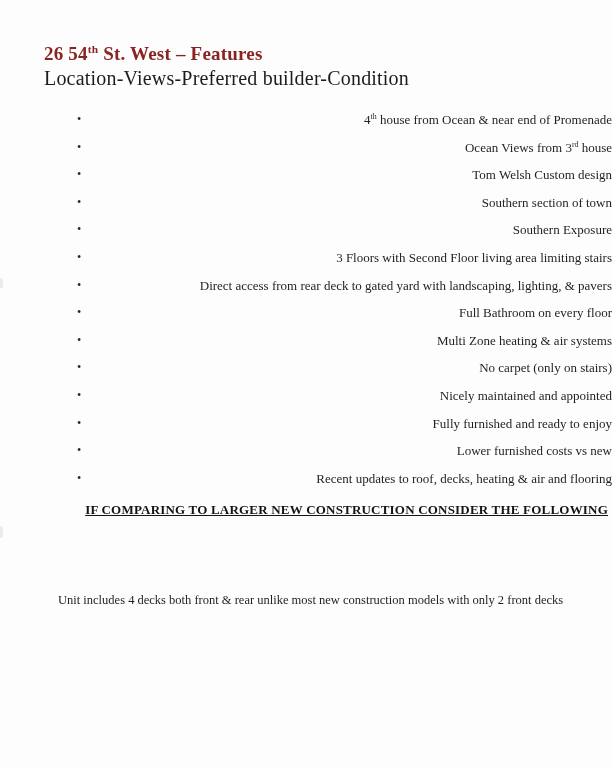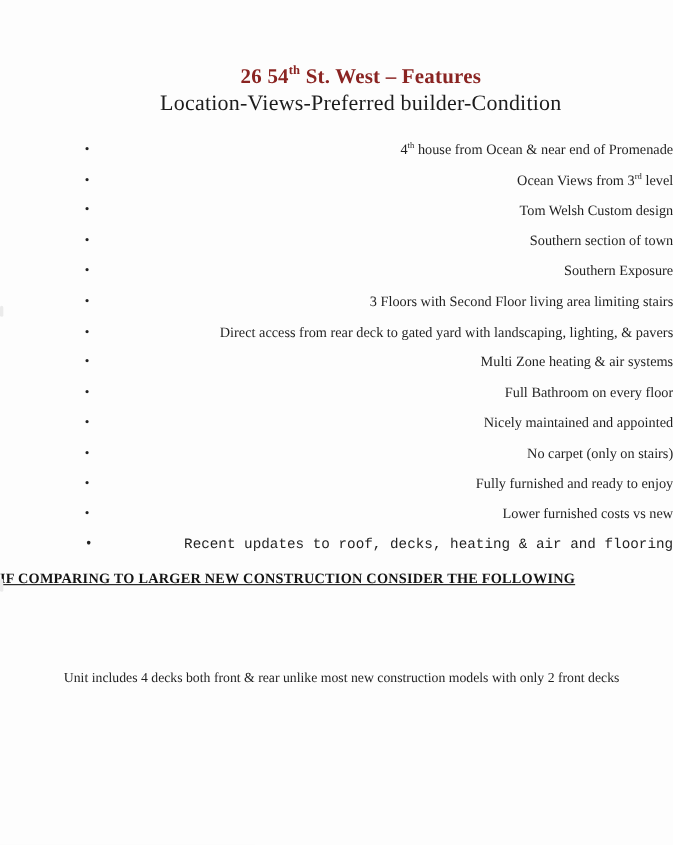--- a/index.html
+++ b/index.html
@@ -2,43 +2,43 @@
 <html><head>
 <meta charset="utf-8">
 <style>
   html,body{margin:0;padding:0;}
   body{width:612px;height:768px;background:#f4f4f4;}
   .page{
     position:relative;width:612px;height:768px;overflow:hidden;
     background:#fdfdfd;color:#1f1f1f;
     font-family:"Liberation Serif","DejaVu Serif",serif;
   }
-  .doc-header{padding-top:42px;padding-left:44px;text-align:center;margin-top:16px;}
+  .doc-header{padding-top:42px;padding-left:44px;}
   .doc-title{
     margin:0;font-size:19px;line-height:23px;font-weight:bold;
     color:#8a2422;letter-spacing:0.2px;
   }
   .doc-subtitle{
     margin:1px 0 0 0;font-size:20px;line-height:25px;font-weight:normal;
     color:#1c1c1c;letter-spacing:0.2px;
   }
   sup{font-size:0.6em;line-height:0;vertical-align:super;}
   ul.features{
     margin:21px 0 0 58px;padding:0;list-style:none;
     font-size:13px;line-height:15px;white-space:nowrap;
   }
   ul.features li{position:relative;padding-left:37px;margin-bottom:12.6px;text-align:right;}
-  ul.features li:last-child{margin-bottom:16px;font-family:Liberation Mono, monospace;}
+  ul.features li:last-child{margin-bottom:16px;}
   ul.features li::before{
     content:"\2022";position:absolute;left:19px;top:0;
     font-size:12px;color:#222;
   }
   .compare-heading{
     margin:8px 4px 0 0;font-size:13px;line-height:16px;font-weight:bold;
-    color:#141414;text-align:left;text-decoration:underline;
+    color:#141414;text-align:right;text-decoration:underline;
     letter-spacing:0.2px;white-space:nowrap;
   }
   .intro-block{
     margin:17px 12px 0 58px;font-size:12.5px;line-height:14.5px;
     white-space:pre;color:#1f1f1f;
   }
   .savings-block{
     margin:15px 0 0 58px;font-size:12.5px;line-height:14.4px;
     white-space:pre;color:#1f1f1f;
   }
@@ -56,40 +56,40 @@
 
   <div class="doc-header">
     <h1 class="doc-title"><span>26 54</span><sup>th</sup><span> St. West – Features</span></h1>
     <h2 class="doc-subtitle">Location-Views-Preferred builder-Condition</h2>
   </div>
 
   <ul class="features">
 
       <li><span>4</span><sup>th</sup><span> house from Ocean &amp; near end of Promenade</span></li>
 
-      <li><span>Ocean Views from 3</span><sup>rd</sup><span> level</span></li>
+      <li><span>Ocean Views from 3</span><sup>rd</sup><span> house</span></li>
 
       <li><span>Tom Welsh Custom design</span><sup></sup><span></span></li>
 
       <li><span>Southern section of town</span><sup></sup><span></span></li>
 
 
       <li><span>Southern Exposure</span><sup></sup><span></span></li>
 
       <li><span>3 Floors with Second Floor living area limiting stairs</span><sup></sup><span></span></li>
 
       <li><span>Direct access from rear deck to gated yard with landscaping, lighting, &amp; pavers</span><sup></sup><span></span></li>
 
+      <li><span>Full Bathroom on every floor</span><sup></sup><span></span></li>
+
       <li><span>Multi Zone heating &amp; air systems</span><sup></sup><span></span></li>
 
-      <li><span>Full Bathroom on every floor</span><sup></sup><span></span></li>
+      <li><span>No carpet (only on stairs)</span><sup></sup><span></span></li>
 
       <li><span>Nicely maintained and appointed</span><sup></sup><span></span></li>
-
-      <li><span>No carpet (only on stairs)</span><sup></sup><span></span></li>
 
       <li><span>Fully furnished and ready to enjoy</span><sup></sup><span></span></li>
 
       <li><span>Lower furnished costs vs new</span><sup></sup><span></span></li>
 
       <li><span>Recent updates to roof, decks, heating &amp; air and flooring</span><sup></sup><span></span></li>
     </ul>
 
   <div class="compare-heading">IF COMPARING TO LARGER NEW CONSTRUCTION CONSIDER THE FOLLOWING</div>
 

